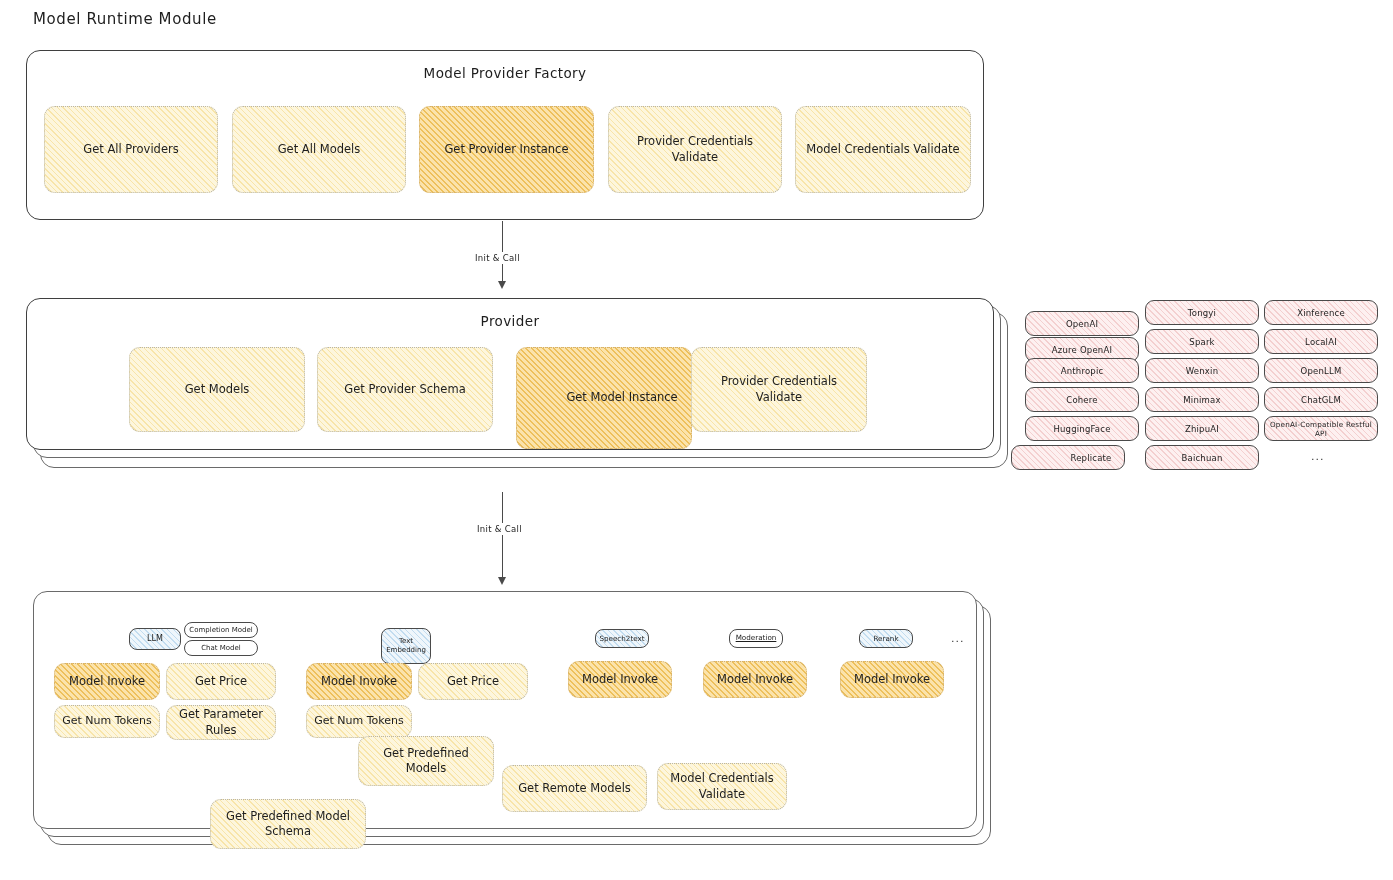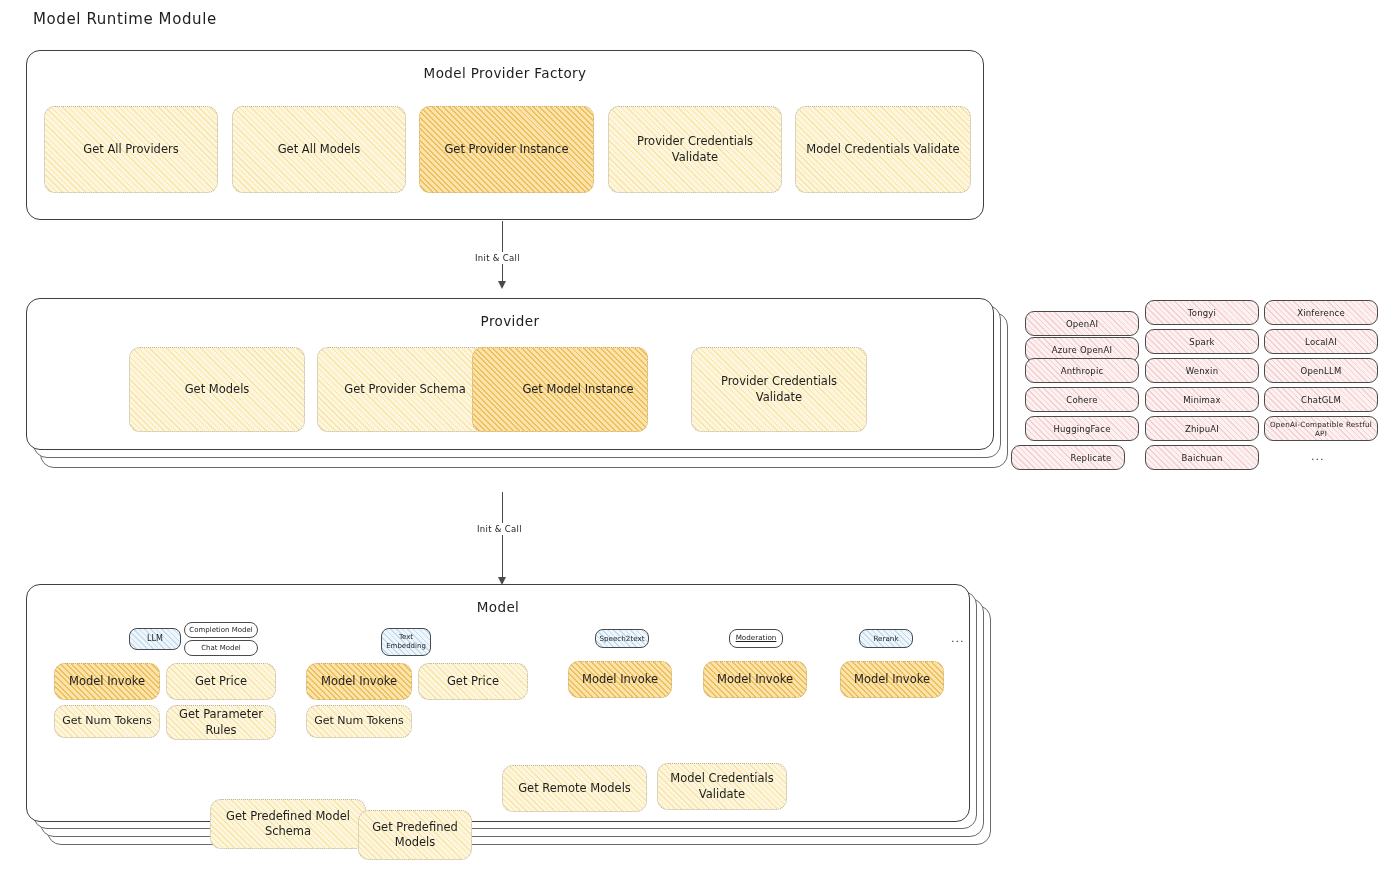--- a/index.html
+++ b/index.html
@@ -145,21 +145,21 @@
   <div class="arrow-head" style="left:498px;top:281px;"></div>
   <div class="arrow-label" style="left:471px;top:252px;">Init &amp; Call</div>
 
   <div class="stack-layer" style="left:40px;top:312px;width:968px;height:156px;"></div>
   <div class="stack-layer" style="left:33px;top:305px;width:968px;height:153px;"></div>
   <div class="container" style="left:26px;top:298px;width:968px;height:152px;">
     <div class="container-title">Provider</div>
   </div>
   <div class="hbox light f12" style="left:129px;top:347px;width:176px;height:85px;">Get Models</div>
   <div class="hbox light f12" style="left:317px;top:347px;width:176px;height:85px;">Get Provider Schema</div>
-  <div class="hbox dark f12" style="left:472px;top:347px;width:176px;height:85px;padding-left:42px;">Get Model Instance</div>
+  <div class="hbox dark f12" style="left:516px;top:347px;width:176px;height:102px;padding-left:42px;">Get Model Instance</div>
   <div class="hbox light f12" style="left:691px;top:347px;width:176px;height:85px;">Provider Credentials Validate</div>
 
   <div class="pill-rose" style="left:1025px;top:311px;width:114px;height:25px;">OpenAI</div>
   <div class="pill-rose" style="left:1025px;top:329px;width:114px;height:25px;margin-top:8px;">Azure OpenAI</div>
   <div class="pill-rose" style="left:1025px;top:358px;width:114px;height:25px;">Anthropic</div>
   <div class="pill-rose" style="left:1025px;top:387px;width:114px;height:25px;">Cohere</div>
   <div class="pill-rose" style="left:1025px;top:416px;width:114px;height:25px;">HuggingFace</div>
   <div class="pill-rose" style="left:1011px;top:445px;width:114px;height:25px;padding-left:46px;">Replicate</div>
 
   <div class="pill-rose" style="left:1145px;top:300px;width:114px;height:25px;">Tongyi</div>
@@ -176,28 +176,25 @@
   <div class="pill-rose" style="left:1264px;top:416px;width:114px;height:25px;font-size:7.2px;">OpenAI-Compatible Restful API</div>
   <div class="ellipsis" style="left:1311px;top:450px;">...</div>
 
   <div class="arrow-line" style="left:502px;top:492px;height:88px;"></div>
   <div class="arrow-head" style="left:498px;top:577px;"></div>
   <div class="arrow-label" style="left:473px;top:523px;">Init &amp; Call</div>
 
   <div class="stack-layer" style="left:47px;top:605px;width:944px;height:240px;"></div>
   <div class="stack-layer" style="left:40px;top:598px;width:944px;height:239px;"></div>
   <div class="stack-layer" style="left:33px;top:591px;width:944px;height:238px;"></div>
-  <div class="container" style="left:26px;top:584px;width:944px;height:238px;">
-    <div class="container-title">Model</div>
-  </div>
 
   <div class="pill-blue" style="left:129px;top:628px;width:52px;height:22px;">LLM</div>
   <div class="pill-plain" style="left:184px;top:622px;width:74px;height:16px;font-size:7px;">Completion Model</div>
   <div class="pill-plain" style="left:184px;top:640px;width:74px;height:16px;font-size:7px;">Chat Model</div>
-  <div class="pill-blue" style="left:381px;top:628px;width:50px;height:28px;font-size:7px;">Text Embedding</div>
+  <div class="pill-blue" style="left:381px;top:628px;width:50px;height:36px;font-size:7px;">Text Embedding</div>
   <div class="pill-blue" style="left:595px;top:629px;width:54px;height:19px;font-size:7.2px;">Speech2text</div>
   <div class="pill-plain" style="left:729px;top:629px;width:54px;height:19px;font-size:7.2px;text-decoration:underline;">Moderation</div>
   <div class="pill-blue" style="left:859px;top:629px;width:54px;height:19px;font-size:7.2px;">Rerank</div>
   <div class="ellipsis" style="left:951px;top:632px;">...</div>
 
   <div class="hbox dark f12" style="left:54px;top:663px;width:106px;height:37px;">Model Invoke</div>
   <div class="hbox light f12" style="left:166px;top:663px;width:110px;height:37px;">Get Price</div>
   <div class="hbox light f11" style="left:54px;top:705px;width:106px;height:33px;">Get Num Tokens</div>
   <div class="hbox light f12" style="left:166px;top:705px;width:110px;height:35px;">Get Parameter Rules</div>
 
@@ -205,17 +202,17 @@
   <div class="hbox light f12" style="left:418px;top:663px;width:110px;height:37px;">Get Price</div>
   <div class="hbox light f11" style="left:306px;top:705px;width:106px;height:33px;">Get Num Tokens</div>
 
   <div class="hbox dark f12" style="left:568px;top:661px;width:104px;height:37px;">Model Invoke</div>
 
   <div class="hbox dark f12" style="left:703px;top:661px;width:104px;height:37px;">Model Invoke</div>
 
   <div class="hbox dark f12" style="left:840px;top:661px;width:104px;height:37px;">Model Invoke</div>
 
   <div class="hbox light f12" style="left:210px;top:765px;width:156px;height:50px;margin-top:34px;">Get Predefined Model Schema</div>
-  <div class="hbox light f12" style="left:358px;top:810px;width:114px;height:50px;">Get Predefined Models</div>
+  <div class="hbox light f12" style="left:358px;top:736px;width:136px;height:50px;">Get Predefined Models</div>
   <div class="hbox light f12" style="left:502px;top:765px;width:145px;height:47px;">Get Remote Models</div>
   <div class="hbox light f12" style="left:657px;top:763px;width:130px;height:47px;">Model Credentials Validate</div>
 
 </div>
 
 </body></html>

